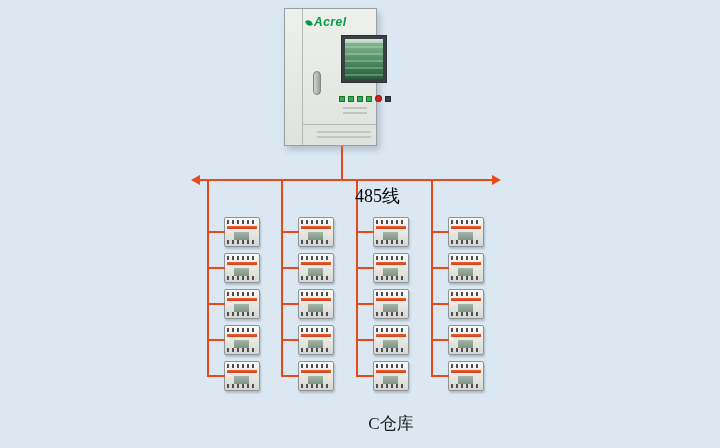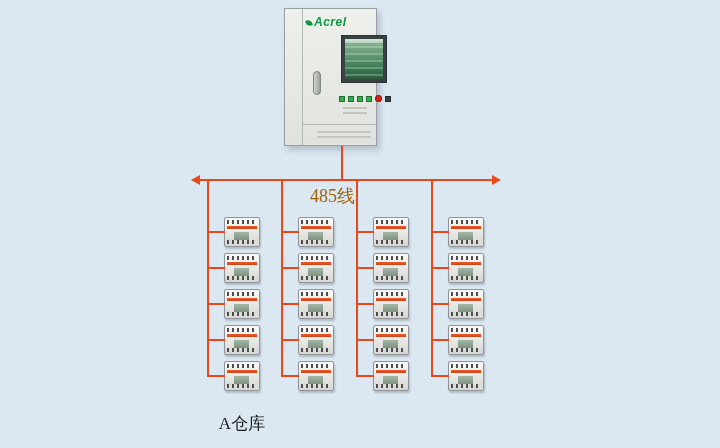--- a/index.html
+++ b/index.html
@@ -64,21 +64,21 @@
   .feed-line  { left: 341px; top: 146px; width: 2px; height: 34px; }
   .bus-line   { left: 200px; top: 179px; width: 292px; height: 2px; }
   .vline      { width: 2px; top: 179px; height: 197px; }
   .arrow { position: absolute; width: 0; height: 0; top: 175px;
            border-top: 5px solid transparent; border-bottom: 5px solid transparent; }
   .arrow.left  { left: 191px; border-right: 9px solid var(--accent); }
   .arrow.right { left: 492px; border-left: 9px solid var(--accent); }
 
   .bus-label {
     position: absolute; left: 310px; top: 184px; width: 90px;
-    text-align: left; font-size: 18px; color: #a16207;
+    text-align: right; font-size: 18px; color: #000000;
   }
 
   
   .column { position: absolute; top: 217px; display: flex; flex-direction: column; gap: 6px; }
   .device {
     position: relative; width: 36px; height: 30px;
     border: 1px solid #8d9399; border-radius: 2px;
     box-shadow: 1px 2px 2px rgba(50,60,70,.25);
     background:
       repeating-linear-gradient(90deg, #4e4e50 0 2px, rgba(0,0,0,0) 2px 5px) 2px 2px / 30px 4px no-repeat,
@@ -155,15 +155,15 @@
       <div class="device"></div>
     </div>
   <div class="column" style="left:448px">
       <div class="device"></div>
       <div class="device"></div>
       <div class="device"></div>
       <div class="device"></div>
       <div class="device"></div>
     </div>
 
-  <div class="wh-label" style="left:202px">A仓库</div>
+  <div class="wh-label" style="left:351px">C仓库</div>
 
 </div>
 
 </body></html>

